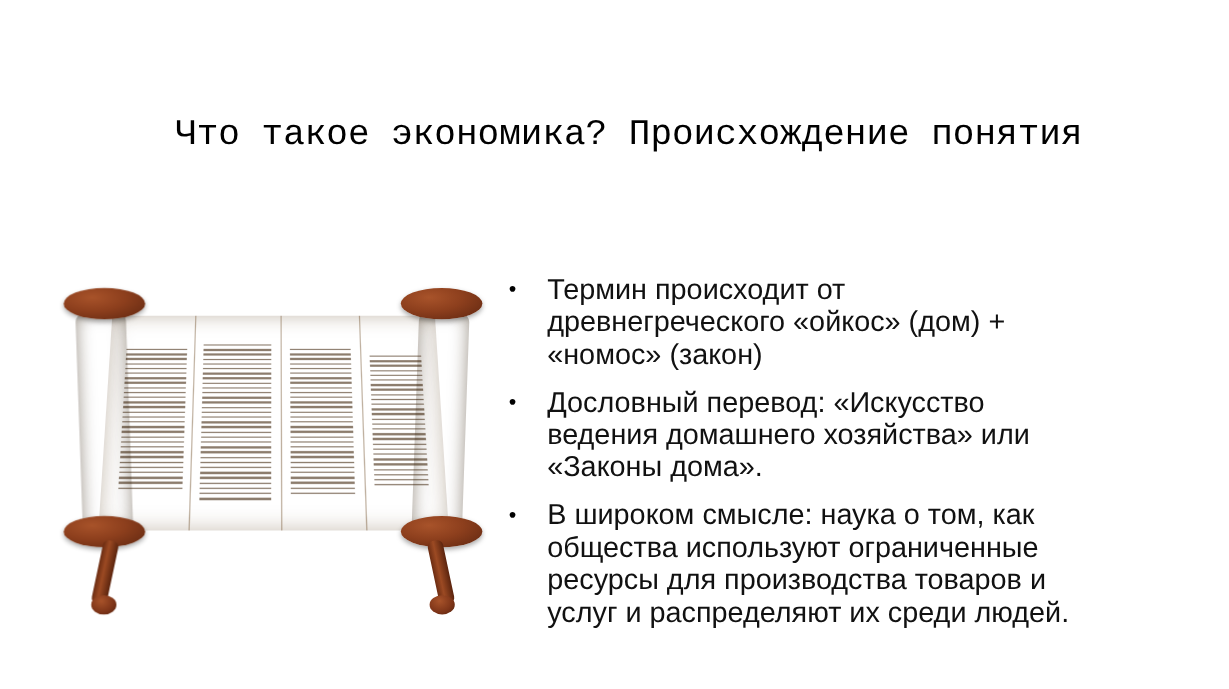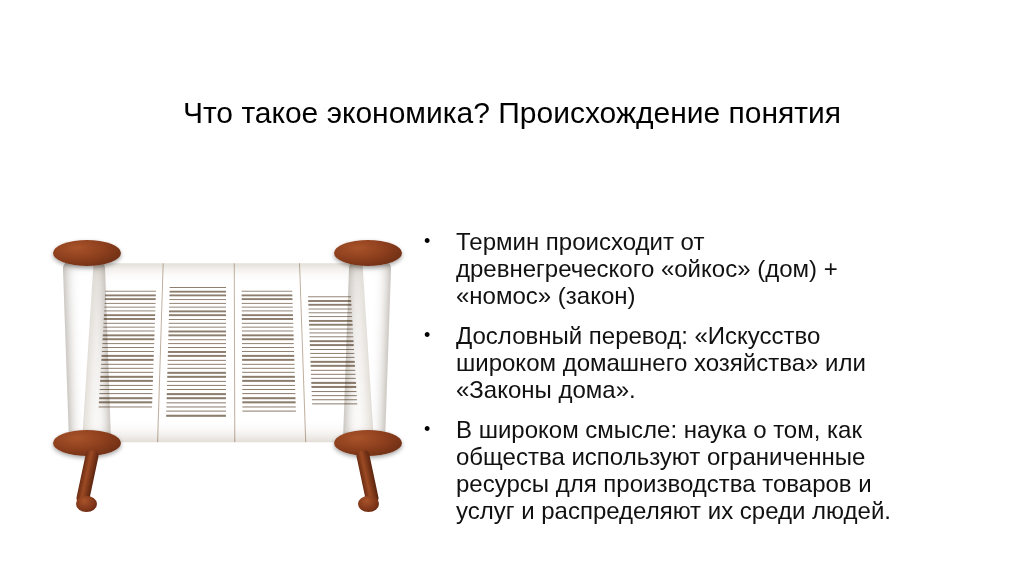--- a/index.html
+++ b/index.html
@@ -10,25 +10,25 @@
   .slide {
     position: relative;
     width: 1024px;
     height: 574px;
     background: #ffffff;
     overflow: hidden;
     font-family: "Liberation Sans", sans-serif;
   }
   .slide-title {
     position: absolute;
-    left: 112px;
+    left: 124px;
     top: 72px;
     width: 800px;
     text-align: center;
-    font-family: Liberation Sans, sans-serif;
+    font-family: Liberation Mono, monospace;
     font-size: 30px;
     line-height: 1.42;
     color: #000000;
     font-weight: normal;
   }
   .bullets {
     position: absolute;
     left: 424px;
     top: 228px;
     width: 470px;
@@ -173,21 +173,21 @@
     <div class="peg-cap right"></div>
   </div>
 
   <div class="bullets">
     <div class="bullet-row">
       <span class="bullet-mark">•</span>
       <span class="bullet-text">Термин происходит от древнегреческого «ойкос» (дом) + «номос» (закон)</span>
     </div>
     <div class="bullet-row">
       <span class="bullet-mark">•</span>
-      <span class="bullet-text">Дословный перевод: «Искусство широком домашнего хозяйства» или «Законы дома».</span>
+      <span class="bullet-text">Дословный перевод: «Искусство ведения домашнего хозяйства» или «Законы дома».</span>
     </div>
     <div class="bullet-row">
       <span class="bullet-mark">•</span>
       <span class="bullet-text">В широком смысле: наука о том, как общества используют ограниченные ресурсы для производства товаров и услуг и распределяют их среди людей.</span>
     </div>
   </div>
 
 </div>
 
 </body></html>

